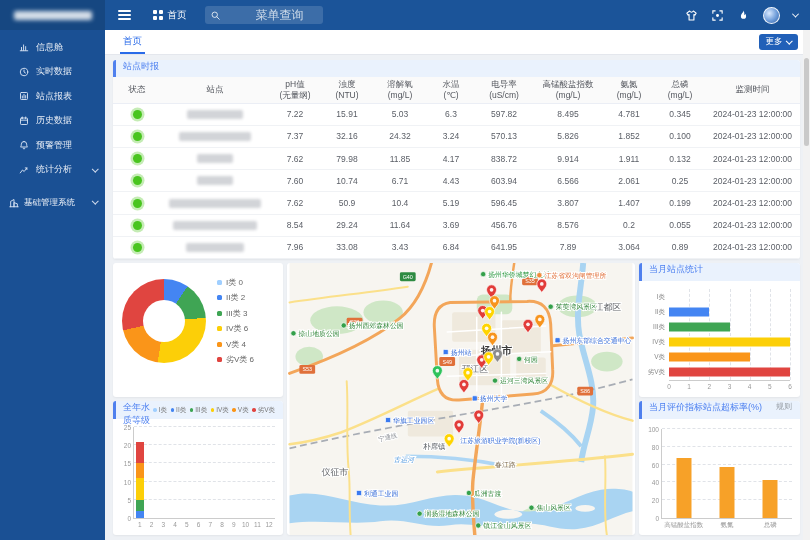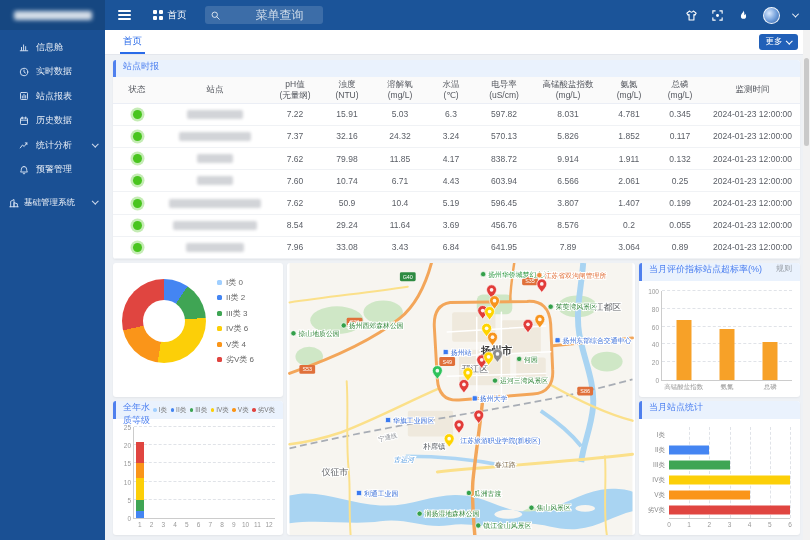--- a/index.html
+++ b/index.html
@@ -151,32 +151,32 @@
           </div>
           <div class="sub-item">
             <svg class="mi" viewBox="0 0 12 12" fill="none" stroke="#dbe6f5" stroke-width="1.1" stroke-linecap="round" stroke-linejoin="round">
               <rect x="1.8" y="2.4" width="8.4" height="7.8" rx="1"></rect>
               <path d="M1.8 5h8.4M4 1.2v2M8 1.2v2"></path>
             </svg>
             <span class="slabel">历史数据</span>
           </div>
           <div class="sub-item">
             <svg class="mi" viewBox="0 0 12 12" fill="none" stroke="#dbe6f5" stroke-width="1.1" stroke-linecap="round" stroke-linejoin="round">
+              <path d="M6 1.8a3.2 3.2 0 0 1 3.2 3.2c0 2.2.6 3 1 3.4H1.8c.4-.4 1-1.2 1-3.4A3.2 3.2 0 0 1 6 1.8z"></path>
+              <path d="M5 9.8a1 1 0 0 0 2 0"></path>
+            </svg>
+            <span class="slabel">预警管理</span>
+          </div>
+          <div class="sub-item">
+            <svg class="mi" viewBox="0 0 12 12" fill="none" stroke="#dbe6f5" stroke-width="1.1" stroke-linecap="round" stroke-linejoin="round">
               <path d="M1.5 9.5L4.2 6l2 1.8L9.5 3.5"></path>
               <path d="M7.5 3.5h2v2"></path>
             </svg>
             <span class="slabel">统计分析</span>
             <span class="caret down"></span>
-          </div>
-          <div class="sub-item">
-            <svg class="mi" viewBox="0 0 12 12" fill="none" stroke="#dbe6f5" stroke-width="1.1" stroke-linecap="round" stroke-linejoin="round">
-              <path d="M6 1.8a3.2 3.2 0 0 1 3.2 3.2c0 2.2.6 3 1 3.4H1.8c.4-.4 1-1.2 1-3.4A3.2 3.2 0 0 1 6 1.8z"></path>
-              <path d="M5 9.8a1 1 0 0 0 2 0"></path>
-            </svg>
-            <span class="slabel">预警管理</span>
           </div>
         </div>
       <div class="group-header base-group">
         <svg class="mi" viewBox="0 0 12 12" fill="none" stroke="#dbe6f5" stroke-width="1.1" stroke-linecap="round" stroke-linejoin="round">
             <path d="M2 10.5V4l4-2.2V10.5M6 10.5V5.5l4 1.5v3.5"></path>
             <path d="M1 10.5h10"></path>
           </svg>
         <span class="glabel">基础管理系统</span>
         <span class="caret down"></span>
       </div>
@@ -302,40 +302,40 @@
                 <div class="status-dot"></div>
               </td>
               <td>
                 <div class="redacted" style="width: 56px;"></div>
               </td>
               <td>7.22</td>
               <td>15.91</td>
               <td>5.03</td>
               <td>6.3</td>
               <td>597.82</td>
-              <td>8.031</td>
+              <td>8.495</td>
               <td>4.781</td>
               <td>0.345</td>
               <td>2024-01-23 12:00:00</td>
             </tr>
             <tr>
               <td>
                 <div class="status-dot"></div>
               </td>
               <td>
                 <div class="redacted" style="width: 72px;"></div>
               </td>
               <td>7.37</td>
               <td>32.16</td>
               <td>24.32</td>
               <td>3.24</td>
               <td>570.13</td>
               <td>5.826</td>
               <td>1.852</td>
-              <td>0.117</td>
+              <td>0.100</td>
               <td>2024-01-23 12:00:00</td>
             </tr>
             <tr>
               <td>
                 <div class="status-dot"></div>
               </td>
               <td>
                 <div class="redacted" style="width: 36px;"></div>
               </td>
               <td>7.62</td>
@@ -771,53 +771,20 @@
                 <path d="M0 0 C -1.8 -3.2 -6 -6.5 -6 -10.3 A 6 6 0 1 1 6 -10.3 C 6 -6.5 1.8 -3.2 0 0 Z" fill="#ffd400" stroke="#fff" stroke-width="0.8"></path>
                 <circle cy="-10.3" r="2.2" fill="rgba(255,255,255,0.92)"></circle>
               </g>
             </g>
         </svg>
       </section>
 
       <div class="side-col">
         <section class="panel">
           <div class="panel-header">
-            <span>当月评价指标站点超标率(%)</span>
-            <span class="panel-link">规则</span>
-          </div>
-          <div class="chart-body">
-            <div class="plot vbar-plot" id="vbar-plot">
-                <span class="ytick" style="bottom: 0%;">0</span>
-                <div class="hgrid" style="bottom: 20%;"></div>
-                <span class="ytick" style="bottom: 20%;">20</span>
-                <div class="hgrid" style="bottom: 40%;"></div>
-                <span class="ytick" style="bottom: 40%;">40</span>
-                <div class="hgrid" style="bottom: 60%;"></div>
-                <span class="ytick" style="bottom: 60%;">60</span>
-                <div class="hgrid" style="bottom: 80%;"></div>
-                <span class="ytick" style="bottom: 80%;">80</span>
-                <div class="hgrid" style="bottom: 100%;"></div>
-                <span class="ytick" style="bottom: 100%;">100</span>
-                <div class="vbar-slot" style="left: 0%; width: 33.3333%;">
-                  <div class="vbar" style="height: 67%; background: rgb(247, 161, 40);"></div>
-                </div>
-                <span class="xtick" style="left: 16.6667%;">高锰酸盐指数</span>
-                <div class="vbar-slot" style="left: 33.3333%; width: 33.3333%;">
-                  <div class="vbar" style="height: 57%; background: rgb(247, 161, 40);"></div>
-                </div>
-                <span class="xtick" style="left: 50%;">氨氮</span>
-                <div class="vbar-slot" style="left: 66.6667%; width: 33.3333%;">
-                  <div class="vbar" style="height: 43%; background: rgb(247, 161, 40);"></div>
-                </div>
-                <span class="xtick" style="left: 83.3333%;">总磷</span>
-              </div>
-          </div>
-        </section>
-        <section class="panel">
-          <div class="panel-header">
             <span>当月站点统计</span>
           </div>
           <div class="chart-body">
             <div class="plot hbar-plot" id="hbar-plot" style="border-left:none;">
                 <span class="xtick" style="left: 0%;">0</span>
                 <div class="vgrid" style="left: 16.6667%;"></div>
                 <span class="xtick" style="left: 16.6667%;">1</span>
                 <div class="vgrid" style="left: 33.3333%;"></div>
                 <span class="xtick" style="left: 33.3333%;">2</span>
                 <div class="vgrid" style="left: 50%;"></div>
@@ -847,20 +814,53 @@
                   <span class="hlabel" style="top: 50%;">V类</span>
                   <div class="hbar" style="width: 66.6667%; background: rgb(250, 149, 25);"></div>
                 </div>
                 <div class="hbar-row" style="top: 83.3333%; height: 16.6667%;">
                   <span class="hlabel" style="top: 50%;">劣V类</span>
                   <div class="hbar" style="width: 100%; background: rgb(224, 69, 64);"></div>
                 </div>
               </div>
           </div>
         </section>
+        <section class="panel">
+          <div class="panel-header">
+            <span>当月评价指标站点超标率(%)</span>
+            <span class="panel-link">规则</span>
+          </div>
+          <div class="chart-body">
+            <div class="plot vbar-plot" id="vbar-plot">
+                <span class="ytick" style="bottom: 0%;">0</span>
+                <div class="hgrid" style="bottom: 20%;"></div>
+                <span class="ytick" style="bottom: 20%;">20</span>
+                <div class="hgrid" style="bottom: 40%;"></div>
+                <span class="ytick" style="bottom: 40%;">40</span>
+                <div class="hgrid" style="bottom: 60%;"></div>
+                <span class="ytick" style="bottom: 60%;">60</span>
+                <div class="hgrid" style="bottom: 80%;"></div>
+                <span class="ytick" style="bottom: 80%;">80</span>
+                <div class="hgrid" style="bottom: 100%;"></div>
+                <span class="ytick" style="bottom: 100%;">100</span>
+                <div class="vbar-slot" style="left: 0%; width: 33.3333%;">
+                  <div class="vbar" style="height: 67%; background: rgb(247, 161, 40);"></div>
+                </div>
+                <span class="xtick" style="left: 16.6667%;">高锰酸盐指数</span>
+                <div class="vbar-slot" style="left: 33.3333%; width: 33.3333%;">
+                  <div class="vbar" style="height: 57%; background: rgb(247, 161, 40);"></div>
+                </div>
+                <span class="xtick" style="left: 50%;">氨氮</span>
+                <div class="vbar-slot" style="left: 66.6667%; width: 33.3333%;">
+                  <div class="vbar" style="height: 43%; background: rgb(247, 161, 40);"></div>
+                </div>
+                <span class="xtick" style="left: 83.3333%;">总磷</span>
+              </div>
+          </div>
+        </section>
       </div>
 
     </div>
   </main>
 
   <div class="scrollbar">
     <div class="scroll-thumb"></div>
   </div>
 </div>
 

